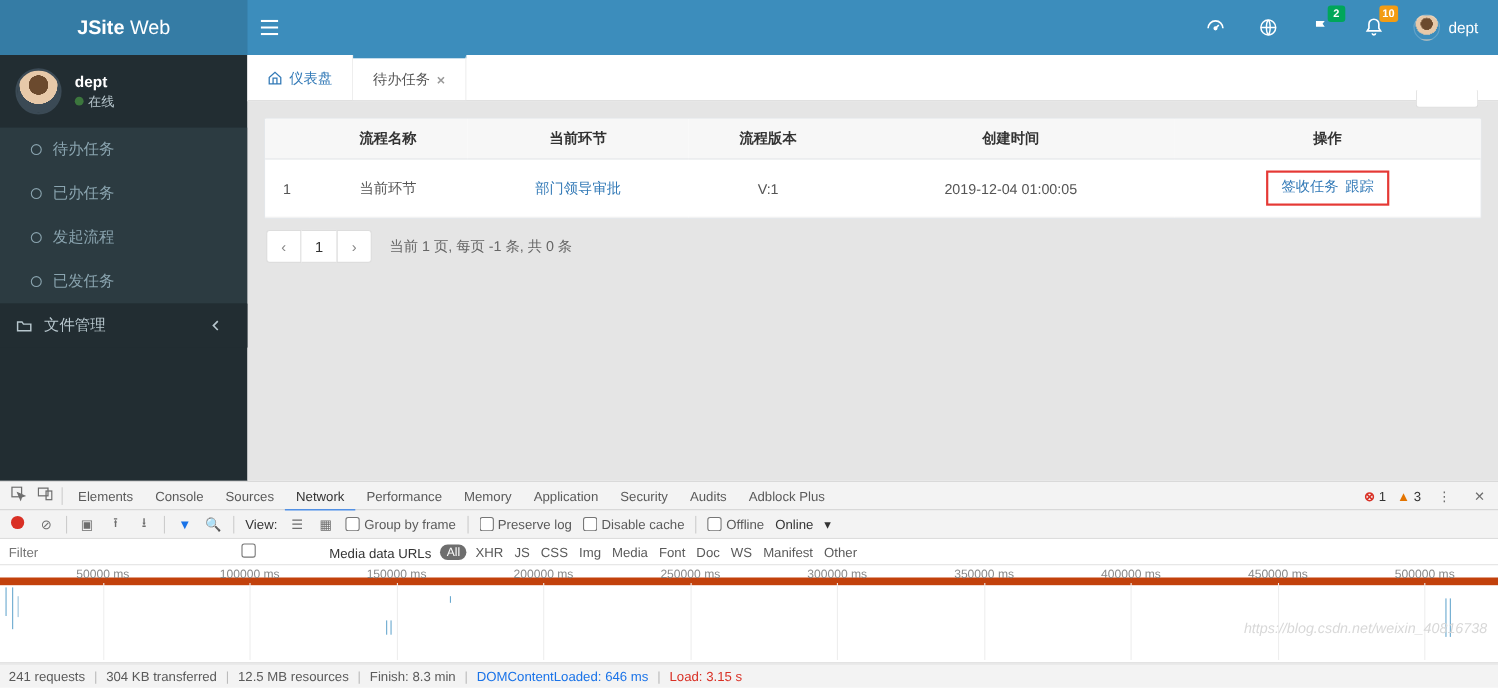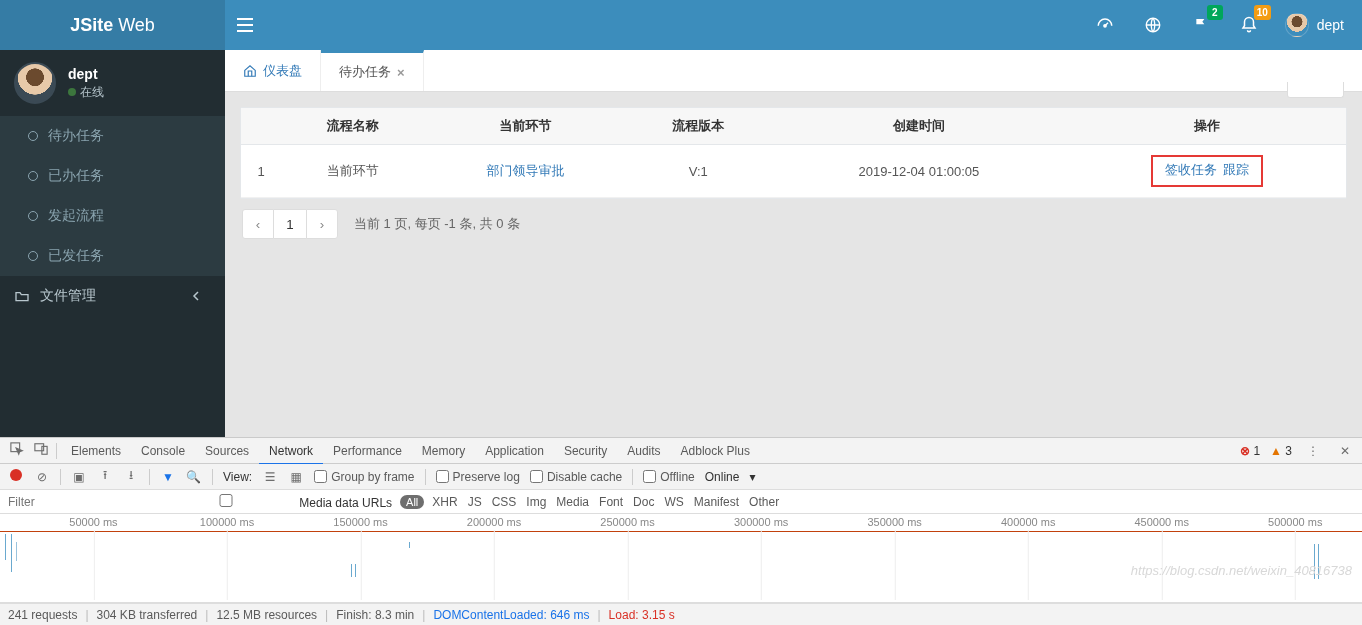--- a/index.html
+++ b/index.html
@@ -76,21 +76,21 @@
 .warn-ico { color: #e37400; font-weight: 700; }
 .dt-toolbar { height: 26px; display: flex; align-items: center; gap: 10px; padding: 0 8px; border-bottom: 1px solid #ddd; background: #f3f3f3; }
 .dt-toolbar .ico { width: 16px; text-align: center; color: #6e6e6e; cursor: pointer; }
 .dt-toolbar .red-dot { width: 12px; height: 12px; border-radius: 50%; background: #d93025; display: inline-block; }
 .dt-toolbar label { display: flex; align-items: center; gap: 4px; color: #5a5a5a; }
 .dt-filter { height: 24px; display: flex; align-items: center; gap: 8px; padding: 0 8px; border-bottom: 1px solid #ddd; background: #fff; }
 .dt-filter input { border: none; outline: none; font-size: 12px; width: 140px; color: #333; }
 .pill { padding: 1px 6px; border-radius: 8px; background: #6e6e6e; color: #fff; font-size: 11px; cursor: pointer; }
 .ftype { color: #5a5a5a; cursor: pointer; }
 .timeline { flex: 1; background: #fff; position: relative; border-bottom: 1px solid #ddd; }
-.tl-ticks { position: absolute; top: 0; left: 0; right: 0; height: 18px; border-bottom: 1px solid #c2410c; padding-left: 40px; }
+.tl-ticks { position: absolute; top: 0; left: 0; right: 0; height: 18px; border-bottom: 7px solid #c2410c; padding-left: 40px; }
 .tl-tick { position: absolute; top: 2px; font-size: 11px; color: #888; transform: translateX(-50%); white-space: nowrap; }
 .tl-tick::before { content: ""; position: absolute; left: 50%; top: 14px; width: 1px; height: 70px; background: #eee; }
 .tl-marks { position: absolute; top: 20px; bottom: 4px; left: 0; right: 0; }
 .mark { position: absolute; width: 1px; background: #7fb5d6; }
 .dt-status { height: 22px; display: flex; align-items: center; gap: 8px; padding: 0 8px; font-size: 12px; color: #5a5a5a; background: #f3f3f3; border-top: 1px solid #ddd; }
 .dt-status .sepbar { color: #bbb; }
 .dcl { color: #1a73e8; text-align: center; }
 .loadt { color: #d93025; }
 .watermark { position: absolute; right: 10px; bottom: 24px; color: #d8d8d8; font-size: 13px; pointer-events: none; font-style: italic; }
 </style>

